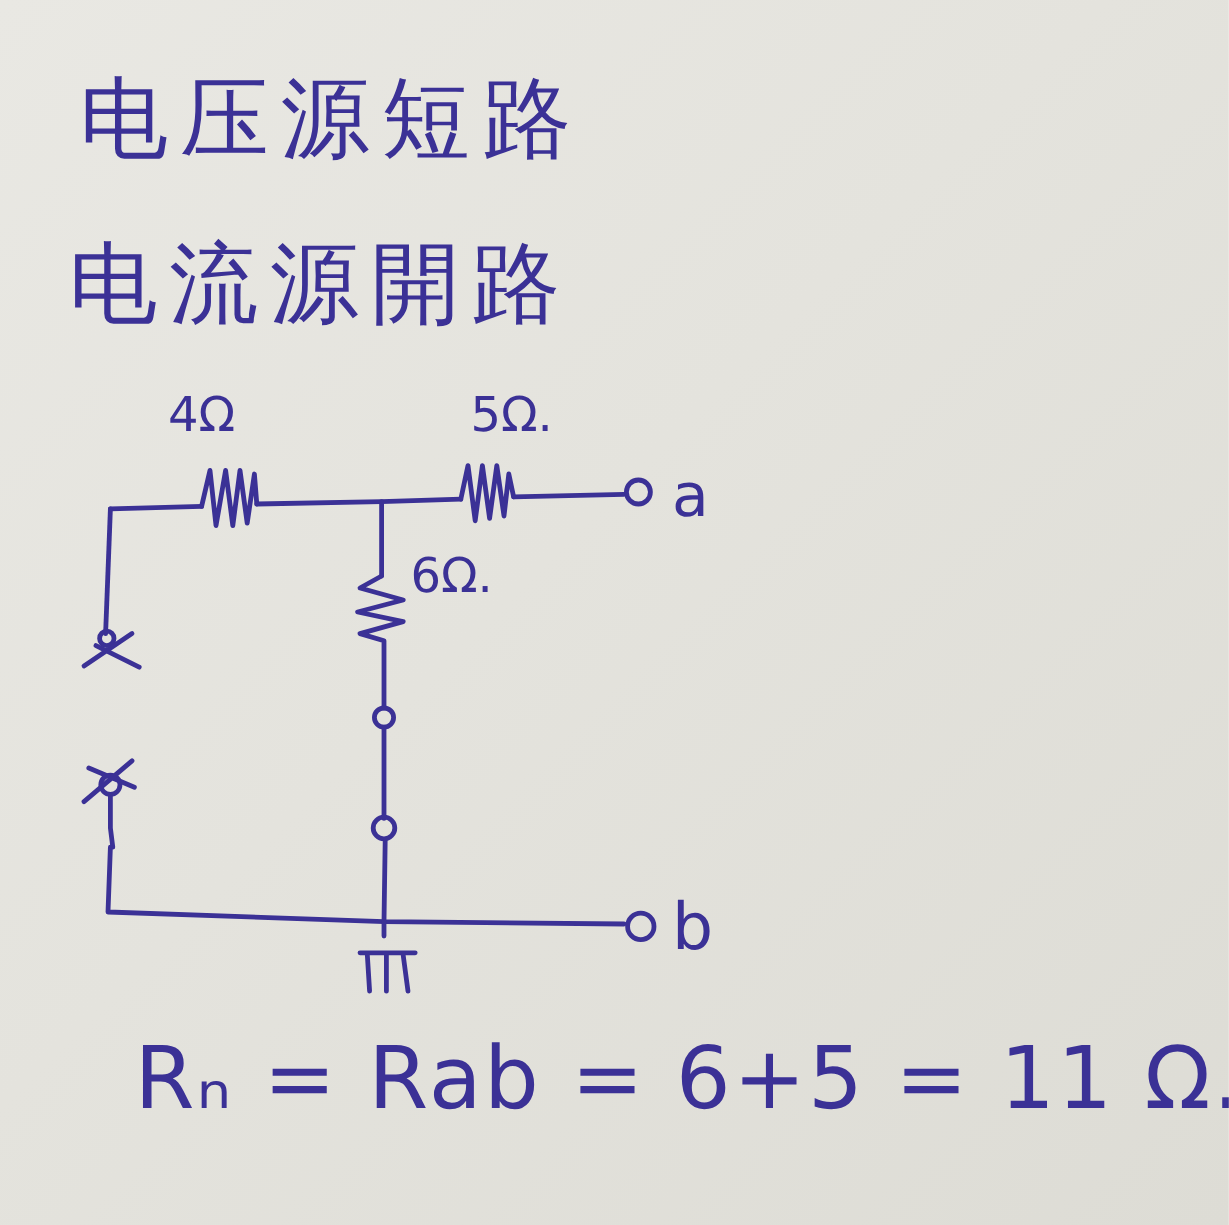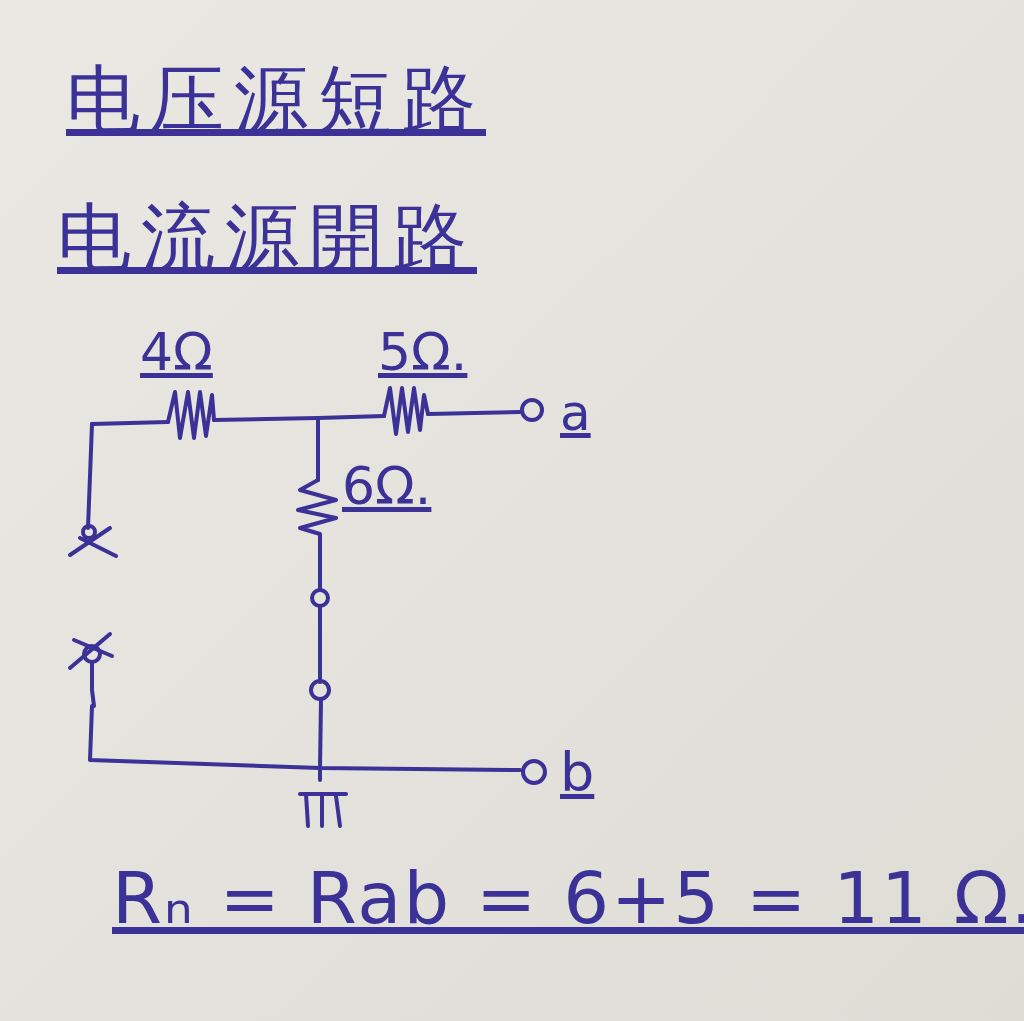--- a/index.html
+++ b/index.html
@@ -10,28 +10,27 @@
       font-family: "DejaVu Serif", serif;
       color: #3a2f8f;
     }
     .hand {
       position: absolute;
       color: #3b3196;
       font-family: "DejaVu Sans", sans-serif;
       font-weight: normal;
       line-height: 1;
       white-space: nowrap;
-      text-decoration: underline;
     }
     .title { font-size: 74px; letter-spacing: 10px; }
     #title1 { left: 66px; top: 62px; }
     #title2 { left: 57px; top: 200px; }
-    .lbl { font-size: 52px; }
+    .lbl { font-size: 40px; }
     #r1-label { left: 140px; top: 326px; }
-    #r2-label { left: 378px; top: 326px; }
+    #r2-label { left: 392px; top: 326px; }
     #r3-label { left: 342px; top: 460px; }
     #term-a { left: 560px; top: 388px; font-size: 50px; }
     #term-b { left: 560px; top: 746px; font-size: 54px; }
     #formula { left: 112px; top: 862px; font-size: 72px; letter-spacing: 2px; font-family: "DejaVu Sans", sans-serif; }
     svg { position: absolute; left: 0; top: 0; }
   </style>
 </head>
 <body>
 
 <svg width="1024" height="1021" viewBox="0 0 1024 1021">

